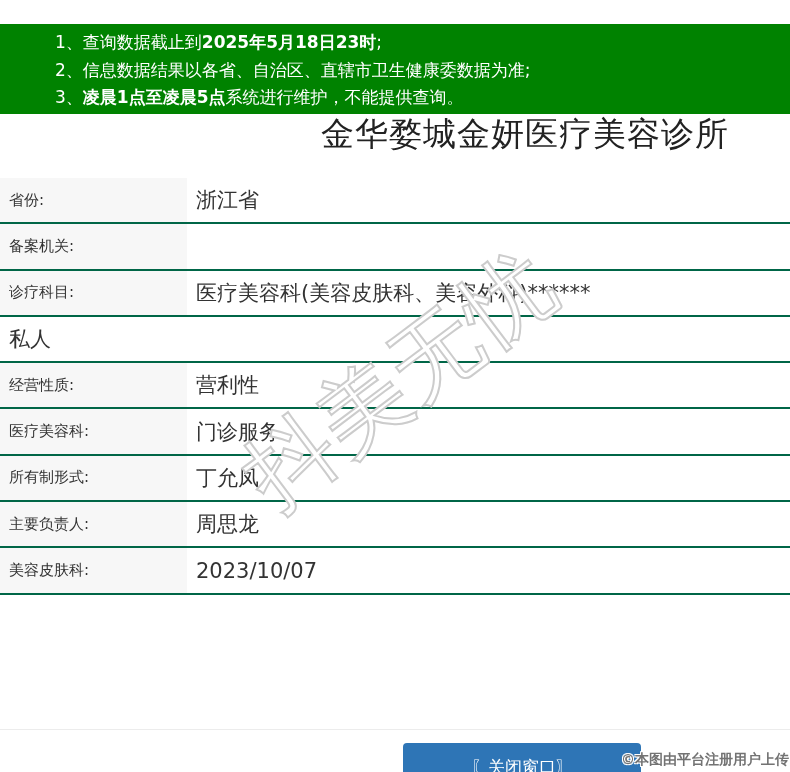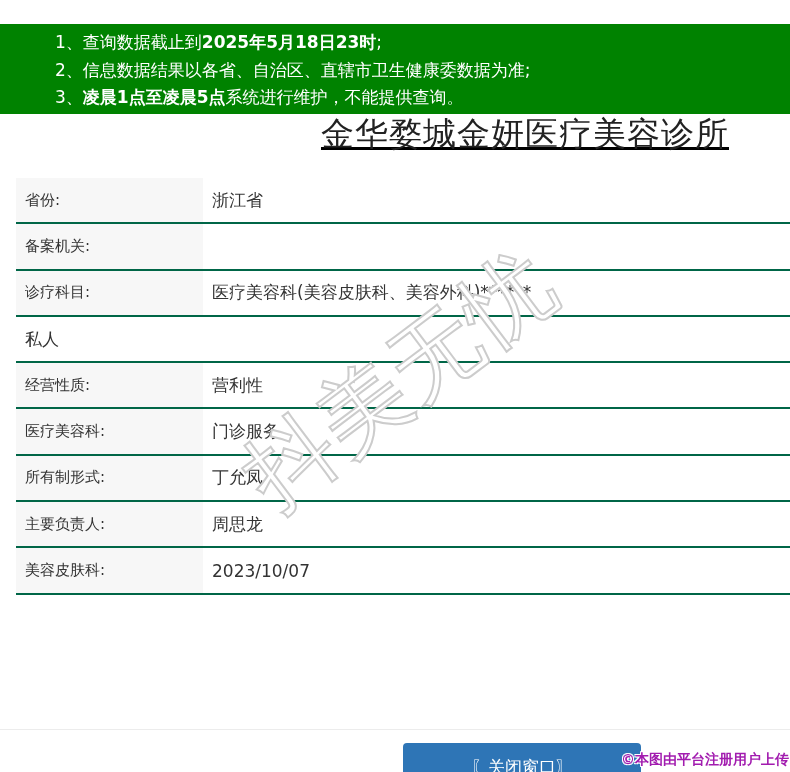--- a/index.html
+++ b/index.html
@@ -11,38 +11,37 @@
   .banner{
     position:absolute;top:0;left:0;width:790px;height:90px;
     background:#008200;color:#ffffff;box-sizing:border-box;
     padding:5px 10px 0 55px;font-size:17px;line-height:27.5px;margin-top:24px;
   }
   .banner b{font-weight:bold;}
   
   .title-row{
     position:absolute;top:90px;left:0;width:790px;height:88px;
     display:flex;align-items:center;justify-content:center;
-    box-sizing:border-box;padding-left:260px;text-decoration:underline;
+    box-sizing:border-box;padding-left:260px;
   }
   .title-row .title{font-size:33px;color:#222222;white-space:nowrap;letter-spacing:1px;}
   
   .info-table{position:absolute;top:178px;left:0;width:790px;}
   .row{
     display:flex;height:46.3px;box-sizing:border-box;
     border-bottom:2px solid #006647;
-    margin-left:16px;
   }
   .cell-label{
     width:187px;box-sizing:border-box;background:#f7f7f7;
     display:flex;align-items:center;padding-left:9px;
     font-size:15px;color:#333333;
   }
   .cell-value{
     flex:1;display:flex;align-items:center;padding-left:9px;
-    font-size:17px;color:#333333;white-space:nowrap;
+    font-size:21px;color:#333333;white-space:nowrap;
   }
   
   .bottom-divider{
     position:absolute;top:729px;left:0;width:790px;height:1px;background:#ececec;
   }
   
   .close-btn{
     position:absolute;left:403px;top:743px;width:238px;height:44px;
     background:#2e75b6;border:none;border-radius:4px;
     color:#ffffff;font-size:17px;text-align:center;
@@ -53,21 +52,21 @@
   .big-watermark{
     position:absolute;left:190px;top:330px;width:420px;height:100px;
     text-align:center;transform:rotate(-37deg);
     font-size:88px;line-height:100px;letter-spacing:2px;white-space:nowrap;
     color:#ffffff;-webkit-text-stroke:2px #cccccc;
     pointer-events:none;z-index:5;
   }
   
   .credit{
     position:absolute;right:1px;top:751px;z-index:6;
-    font-size:14px;font-weight:bold;color:#a21caf;white-space:nowrap;
+    font-size:14px;font-weight:bold;color:#737373;white-space:nowrap;
     text-shadow:-1px -1px 0 #fff,1px -1px 0 #fff,-1px 1px 0 #fff,1px 1px 0 #fff;
   }
 </style>
 </head>
 <body>
 
 <div class="page">
 
   <div class="banner">
     <div><span>1、查询数据截止到</span><b>2025年5月18日23时</b><span>;</span></div>

